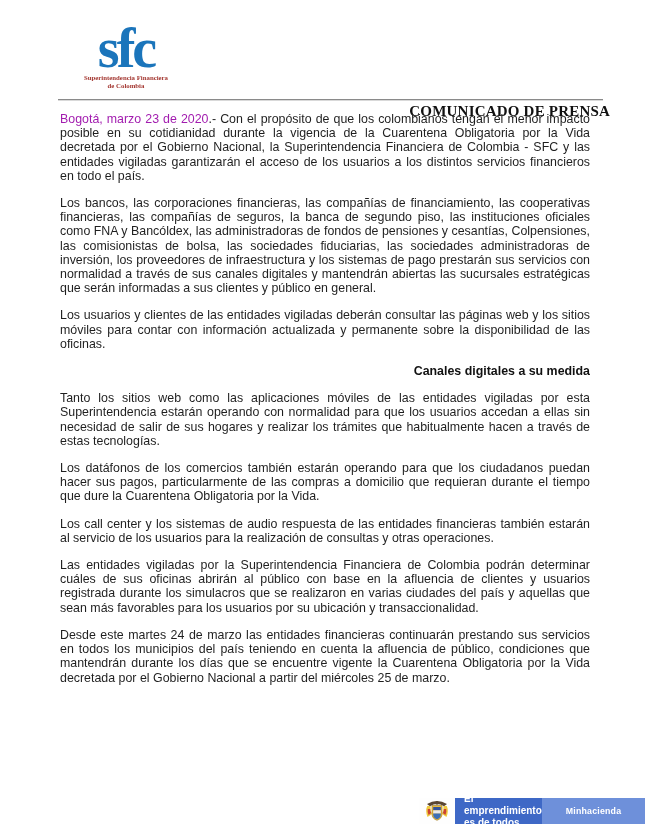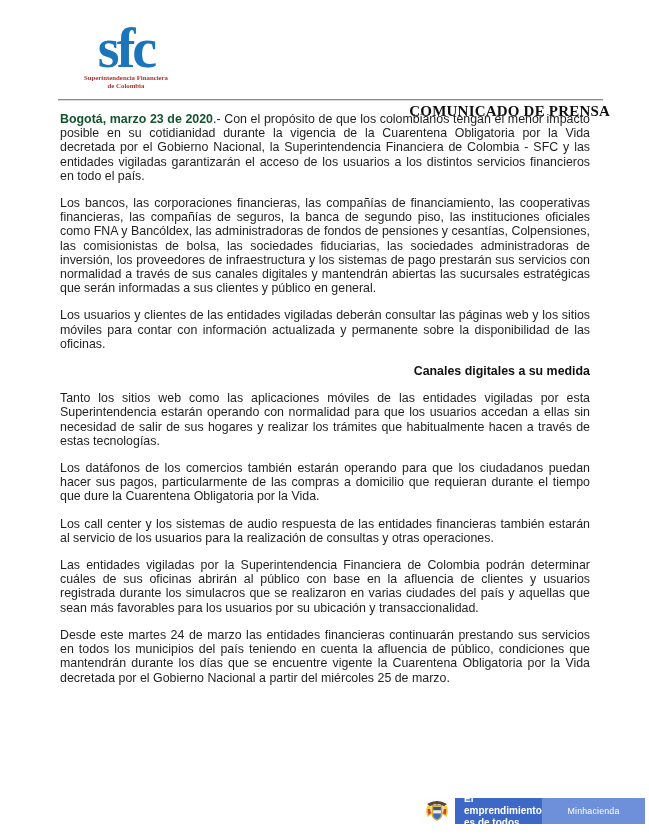--- a/index.html
+++ b/index.html
@@ -38,38 +38,38 @@
   
   .doc {
     position:absolute; left:60px; top:112px; width:530px;
     font-size:12.4px; line-height:14.2px; text-align:justify;
   }
   .doc p { margin:0 0 13px 0; }
   .doc h3 {
     font-size:12.4px; line-height:14.2px; font-weight:bold;
     color:#111; text-align:right; margin:0 0 13px 0;
   }
-  .date { color:#14532d; font-weight:bold;margin-top:48px; }
+  .date { color:#a21caf; font-weight:normal;margin-top:48px; }
   .sep { color:#1f1f1f; }
 
   
   .ftr { position:absolute; top:798px; right:4px; height:26px; display:flex; }
   .emblem-box {
     width:36px; height:26px; background:#fefefe;
     display:flex; align-items:center; justify-content:center;
   }
   .slogan-box {
     width:87px; height:26px; background:#3E68C6; color:#ffffff;
     display:flex; flex-direction:column; justify-content:center;
     padding-left:9px; font-size:10px; font-weight:bold; line-height:1.18;
   }
   .ministry-box {
     width:103px; height:26px; background:#6E90DA; color:#ffffff;
     display:flex; align-items:center; justify-content:center;
-    font-size:8.8px; font-weight:normal; letter-spacing:0.2px;
+    font-size:8.8px; font-weight:bold; letter-spacing:0.2px;
   }
 </style>
 </head>
 <body>
 
 <div class="page">
 
   <header class="hdr">
     <div class="logo">
       <div class="logo-acronym">sfc</div>

